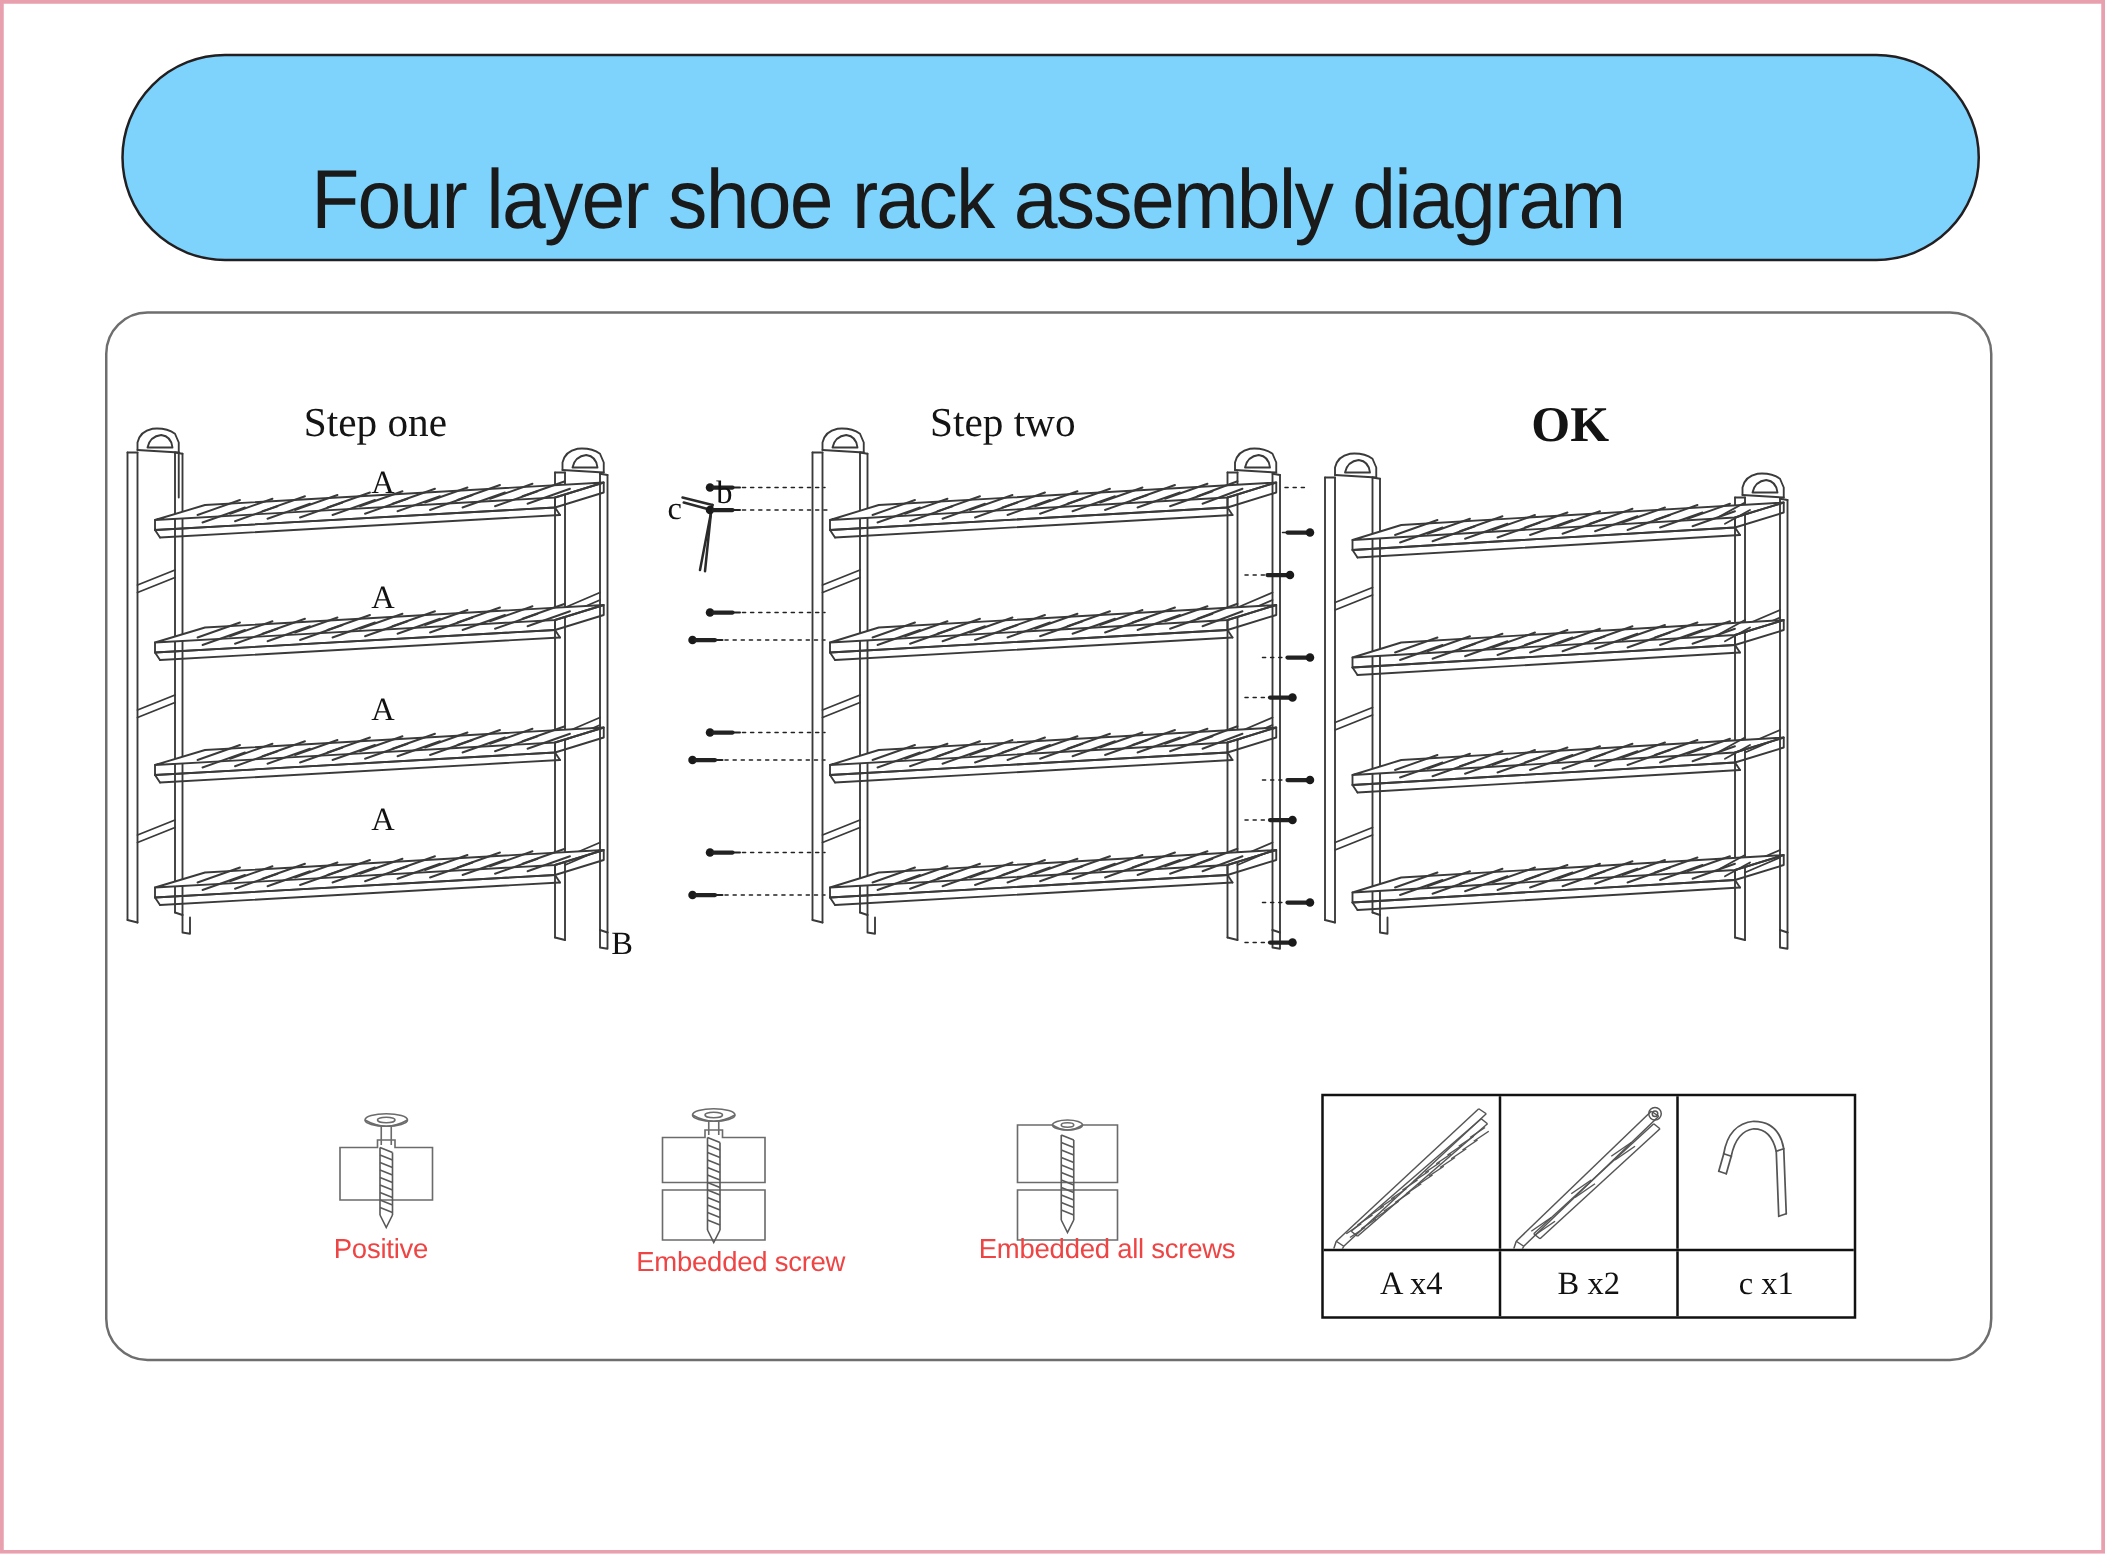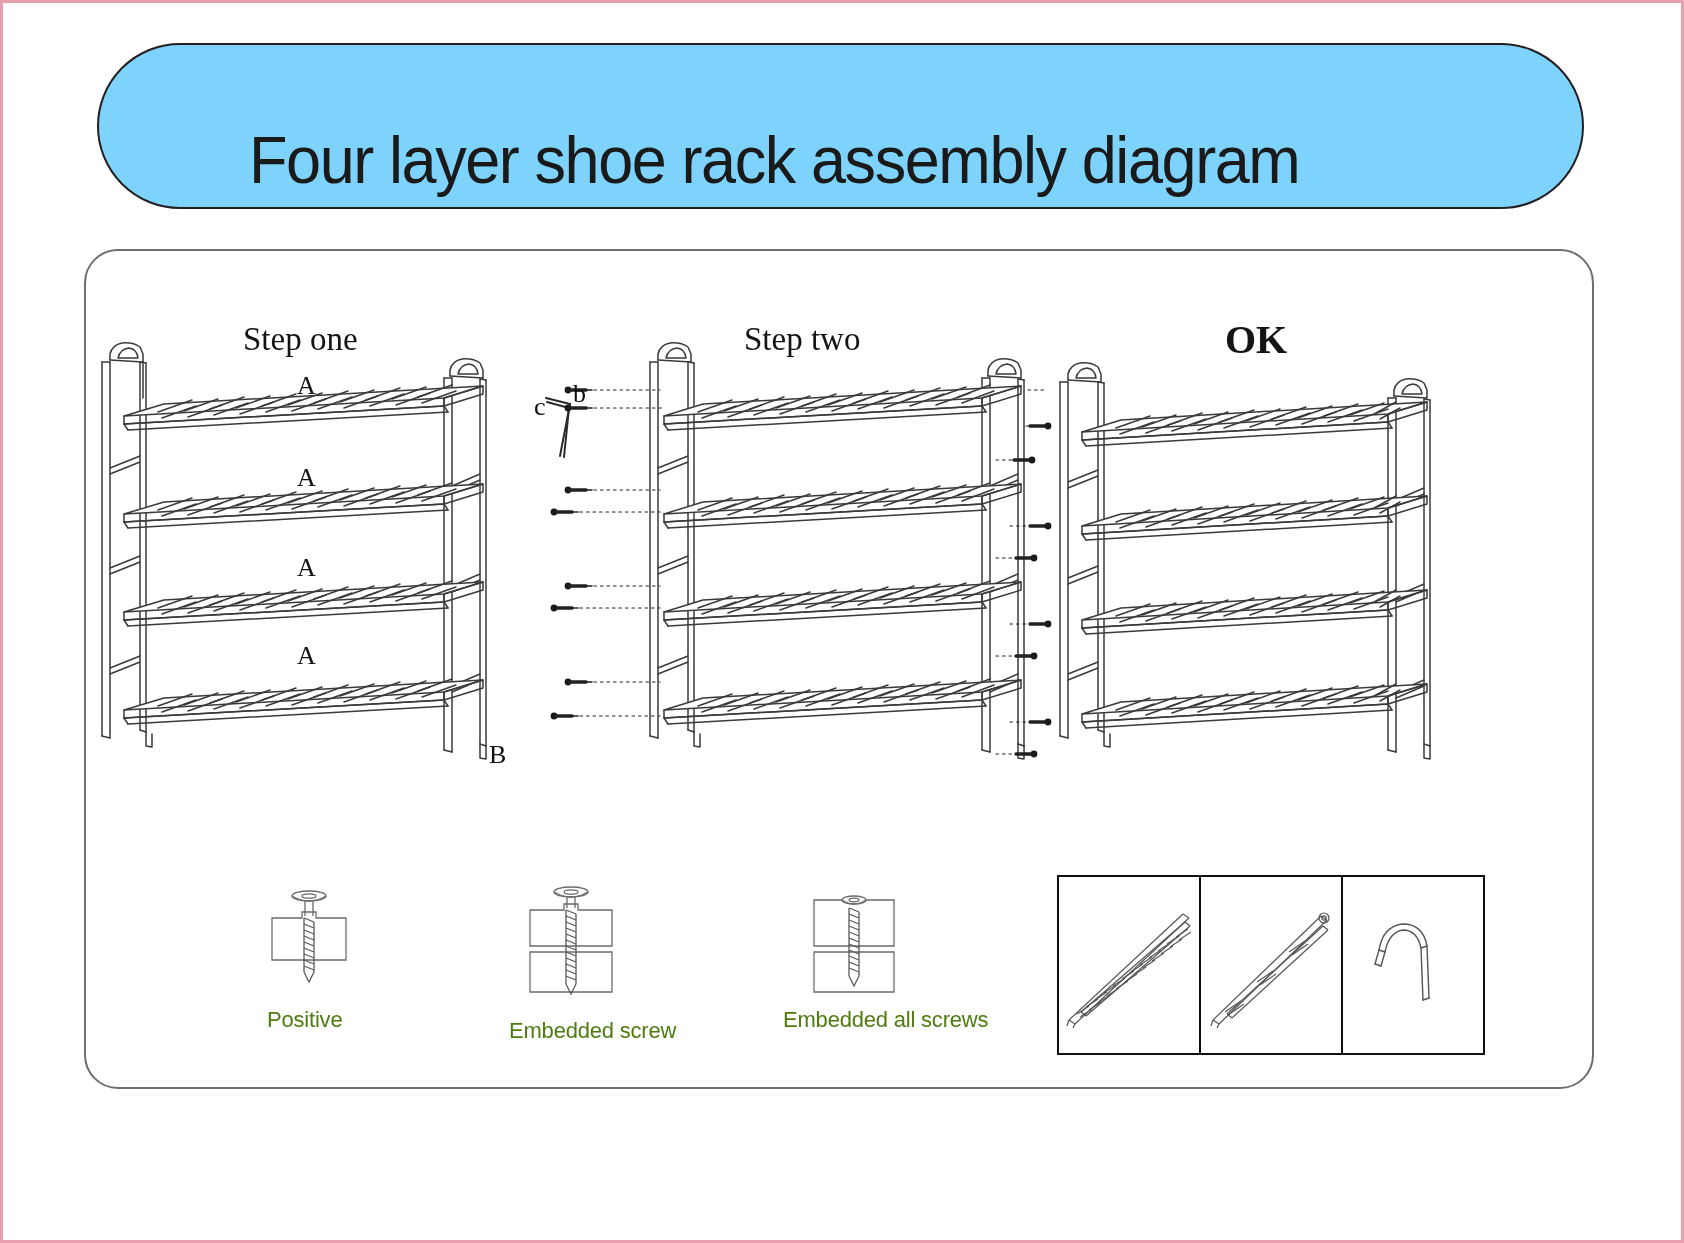--- a/index.html
+++ b/index.html
@@ -83,24 +83,23 @@
   
   .screw-fig{position:absolute;}
   #fig-positive{left:258px;top:884px;}
   #fig-embedded{left:516px;top:884px;}
   #fig-tighten{left:800px;top:884px;}
 
   .screw-caption{
     position:absolute;
     font-family:"Liberation Sans", sans-serif;
     font-size:22px;
-    color:#4d7c0f;
+    color:#ef4444;
     white-space:nowrap;
     letter-spacing:-0.2px;
-    margin-top:21px;
   }
   #cap-positive{left:267px;top:986px;}
   #cap-embedded{left:509px;top:997px;text-align:right;}
   #cap-tighten{left:783px;top:986px;}
 
   
   #parts-table{
     position:absolute;
     left:1057px;top:875px;
     width:428px;height:180px;
@@ -962,13 +961,18 @@
           <path d="M76 96 L70 98"></path>
           <path d="M26 48 L22 62"></path>
           <path d="M32 50 L28 64"></path>
           <path d="M22 62 L28 64"></path>
         </g>
       </svg>
     </div>
 
   </div>
 
+  <div id="parts-labels">
+    <div class="part-label-cell">A x4</div>
+    <div class="part-label-cell">B x2</div>
+    <div class="part-label-cell">c x1</div>
+  </div>
 </div>
 
 </body></html>

